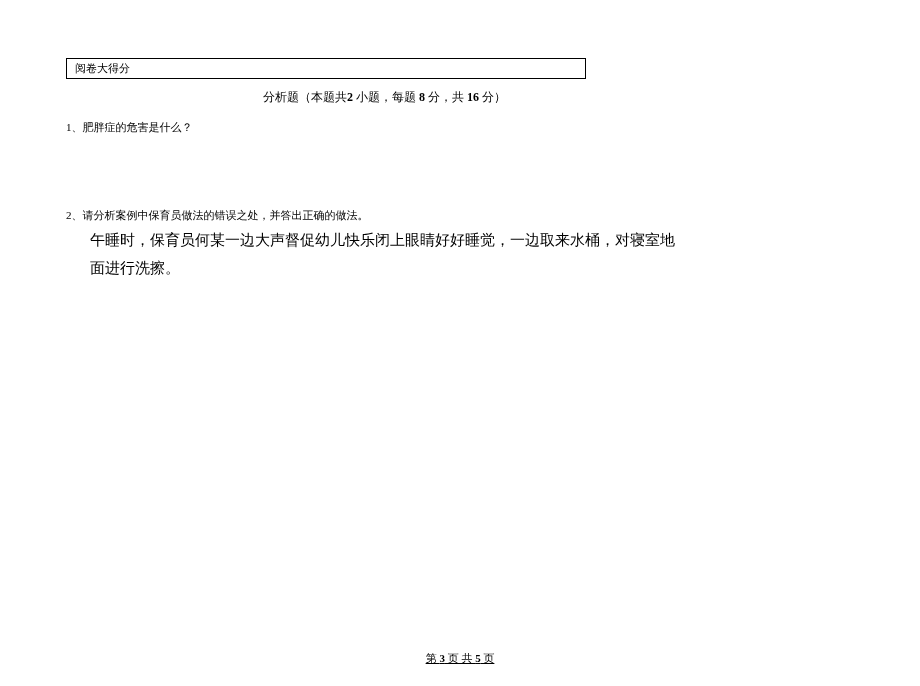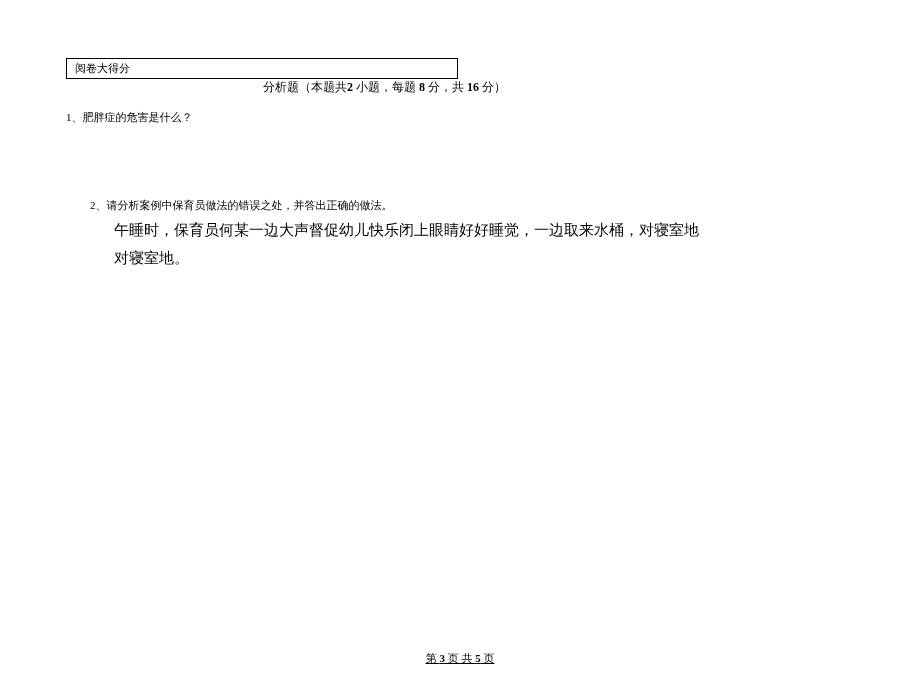--- a/index.html
+++ b/index.html
@@ -19,39 +19,39 @@
     .page-container {
       padding: 58px 66px 0 66px;
       position: relative;
     }
     
     .score-box {
       border: 1px solid #000;
       display: inline-block;
       padding: 2px 8px;
       font-size: 11px;
-      width: 392px;
+      margin-bottom: 10px;
+      width: 520px;
     }
     
     .section-title {
       text-align: right;
       font-size: 12px;
       margin-bottom: 12px;
       width: 440px;
     }
     
     .question {
       font-size: 11px;
       line-height: 1.8;
       margin-bottom: 68px;
     }
     
     .question-last {
       margin-bottom: 0;
-      margin-left: 24px;
     }
     
     .question-body {
       padding-left: 24px;
       font-size: 15px;
       line-height: 1.9;
     }
     
     .page-number {
       position: absolute;
@@ -83,21 +83,21 @@
   <div class="question">
     <span>1、</span><span>肥胖症的危害是什么？</span>
   </div>
   
   <div class="question question-last">
     <div>
       <span>2、</span><span>请分析案例中保育员做法的错误之处，并答出正确的做法。</span>
     </div>
     <div class="question-body">
       <div>午睡时，保育员何某一边大声督促幼儿快乐闭上眼睛好好睡觉，一边取来水桶，对寝室地</div>
-      <div>对寝室地。</div>
+      <div>面进行洗擦。</div>
     </div>
   </div>
   
 </div>
 
 <div class="page-number">
   <span>第 </span><span class="bold-num">3</span><span> 页 共 </span><span class="bold-num">5</span><span> 页</span>
 </div>
 
 </body></html>

